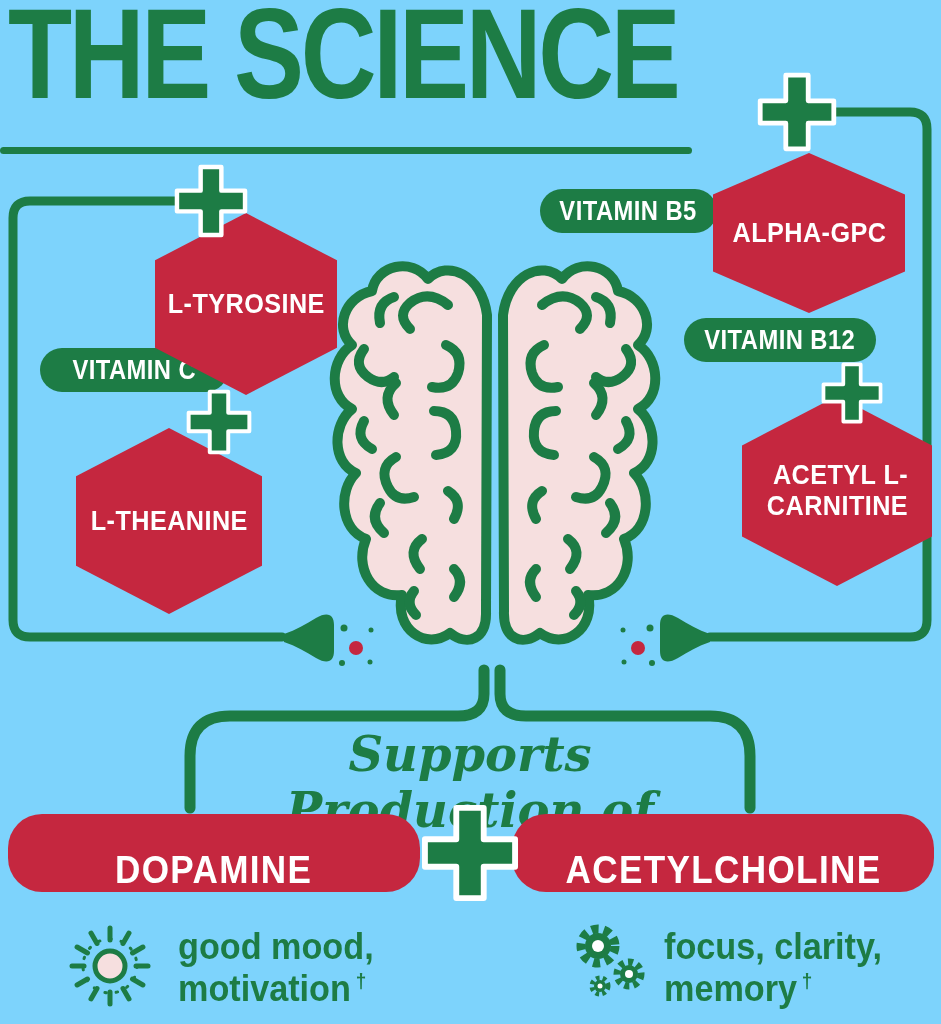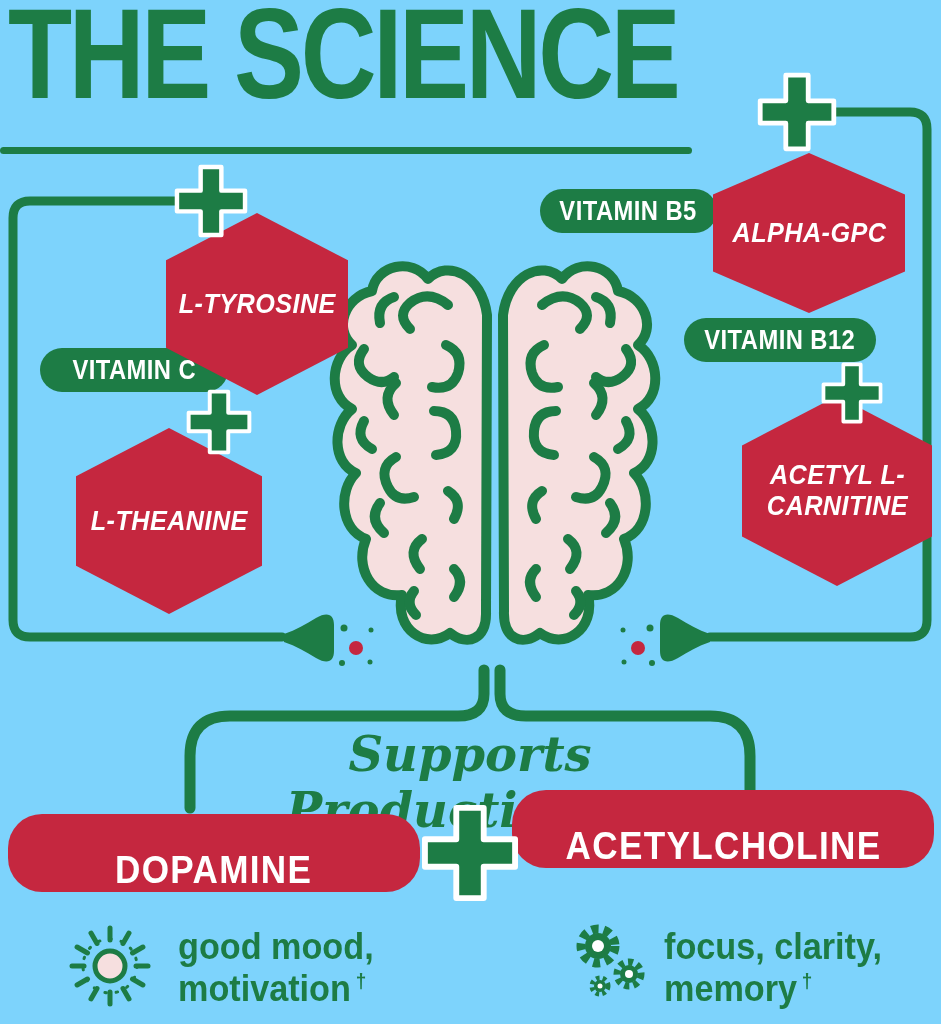--- a/index.html
+++ b/index.html
@@ -26,21 +26,21 @@
   
   .pill{
     position:absolute;z-index:3;background:var(--green);border-radius:24px;
     display:flex;align-items:center;justify-content:center;color:#fff;font-weight:700;
   }
   .pill .t{font-size:27px;letter-spacing:.5px;transform:scaleX(.88);white-space:nowrap;}
   
   .hex{
     position:absolute;z-index:3;background:var(--red);
     clip-path:polygon(50% 0,100% 26%,100% 74%,50% 100%,0 74%,0 26%);
-    display:flex;align-items:center;justify-content:center;color:#fff;font-weight:700;text-align:center;font-style:italic;
+    display:flex;align-items:center;justify-content:center;color:#fff;font-weight:700;text-align:right;
   }
   .hex .t{font-size:28px;letter-spacing:.5px;line-height:1.1;transform:scaleX(.9);white-space:pre-line;}
   
   .plus{position:absolute;z-index:4;}
   .plus path{fill:var(--green);stroke:#fff;stroke-width:6;stroke-linejoin:round;}
   
   .script{
     position:absolute;left:200px;top:726px;width:540px;z-index:3;text-align:center;
     font-family:"DejaVu Serif",serif;font-style:italic;font-weight:700;
     font-size:48px;color:var(--green);
@@ -128,21 +128,21 @@
   <div class="pill" style="left:540px;top:189px;width:177px;height:44px;">
     <span class="t">VITAMIN B5</span>
   </div>
   <div class="pill" style="left:40px;top:348px;width:188px;height:44px;">
     <span class="t">VITAMIN C</span>
   </div>
   <div class="pill" style="left:684px;top:318px;width:192px;height:44px;">
     <span class="t">VITAMIN B12</span>
   </div>
 
-  <div class="hex" style="left:166px;top:213px;width:182px;height:182px;">
+  <div class="hex" style="left:155px;top:213px;width:182px;height:182px;">
     <span class="t">L-TYROSINE</span>
   </div>
   <div class="hex" style="left:76px;top:428px;width:186px;height:186px;">
     <span class="t">L-THEANINE</span>
   </div>
   <div class="hex" style="left:713px;top:153px;width:192px;height:160px;">
     <span class="t">ALPHA-GPC</span>
   </div>
   <div class="hex" style="left:710px;top:396px;width:190px;height:190px;margin-left:32px;">
     <span class="t">ACETYL L-
@@ -163,21 +163,21 @@
   </svg>
   <svg class="plus" style="left:421px;top:804px;width:98px;height:98px;" viewBox="0 0 100 100">
     <path d="M36 4 H64 V36 H96 V64 H64 V96 H36 V64 H4 V36 H36 Z"></path>
   </svg>
 
   <div class="script">Supports Production of</div>
 
   <div class="banner" style="left:8px;top:814px;width:412px;height:78px;">
     <span class="t">DOPAMINE</span>
   </div>
-  <div class="banner" style="left:512px;top:790px;width:422px;height:78px;">
+  <div class="banner" style="left:512px;top:814px;width:422px;height:78px;">
     <span class="t">ACETYLCHOLINE</span>
   </div>
 
   <svg class="bicon" style="left:64px;top:920px;width:92px;height:92px;" viewBox="0 0 92 92">
     <g stroke="#1d7c45" stroke-width="5" stroke-linecap="round">
       <line x1="72" y1="46" x2="84" y2="46"></line>
       <line x1="72" y1="46" x2="84" y2="46" transform="rotate(30 46 46)"></line>
       <line x1="72" y1="46" x2="84" y2="46" transform="rotate(60 46 46)"></line>
       <line x1="72" y1="46" x2="84" y2="46" transform="rotate(90 46 46)"></line>
       <line x1="72" y1="46" x2="84" y2="46" transform="rotate(120 46 46)"></line>

